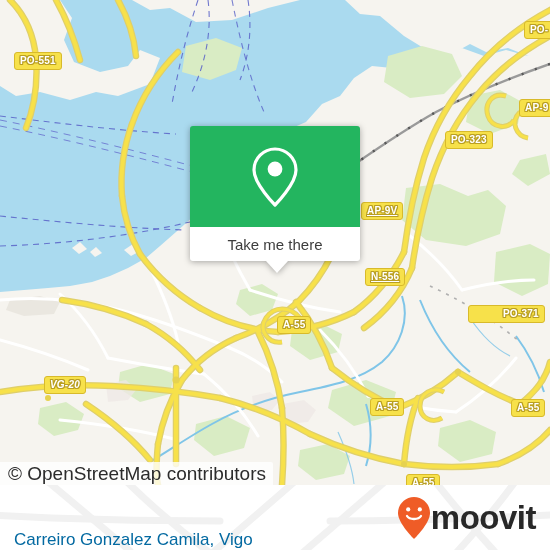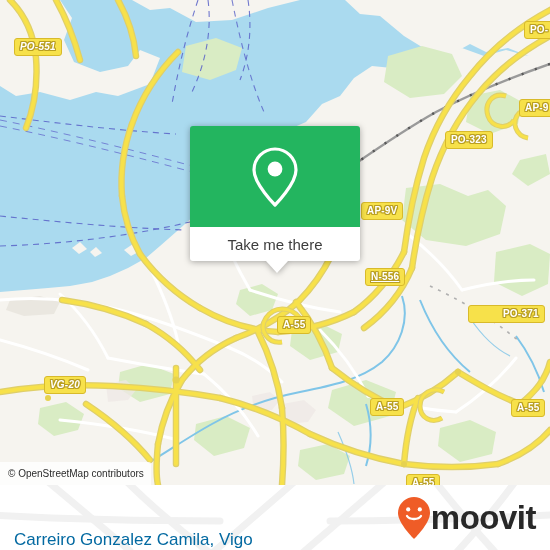--- a/index.html
+++ b/index.html
@@ -51,21 +51,21 @@
   .popup-tail{
     position:absolute;left:76px;top:135px;width:0;height:0;
     border-left:11px solid transparent;border-right:11px solid transparent;
     border-top:12px solid #ffffff;
   }
 
   
   .attrib{
     position:absolute;left:0;top:462px;
     background:rgba(255,255,255,.78);
-    color:#2c2c2c;font-size:10px;line-height:23px;
+    color:#2c2c2c;font-size:19px;line-height:23px;
     padding:0 7px 0 8px;border-radius:0 2px 0 0;
     white-space:nowrap;
   }
 
   
   .footer{
     position:absolute;left:0;top:485px;width:550px;height:65px;
     background:#ffffff;overflow:hidden;
   }
   .footer-bg{position:absolute;left:0;top:0;width:550px;height:65px;}
@@ -298,25 +298,25 @@
         <g fill="#e6d24f">
           <circle cx="176" cy="380" r="3.5"></circle>
           <circle cx="404" cy="464" r="3"></circle>
           <circle cx="458" cy="372" r="3"></circle>
           <circle cx="48" cy="398" r="3"></circle>
         </g>
       </g>
     </svg>
 
     <div>
-      <div class="shield" style="left:14px;top:38px;font-style:italic;">PO-551</div>
+      <div class="shield" style="left:14px;top:52px;">PO-551</div>
       <div class="shield" style="left:524px;top:21px;">PO-</div>
       <div class="shield" style="left:519px;top:99px;">AP-9</div>
       <div class="shield" style="left:415px;top:131px;margin-left:30px;">PO-323</div>
-      <div class="shield" style="left:361px;top:202px;">AP-9V</div>
+      <div class="shield" style="left:361px;top:202px;text-decoration:underline;">AP-9V</div>
       <div class="shield" style="left:365px;top:268px;text-decoration:underline;">N-556</div>
       <div class="shield" style="left:468px;top:305px;padding-left:34px;">PO-371</div>
       <div class="shield" style="left:277px;top:316px;">A-55</div>
       <div class="shield" style="left:44px;top:376px;font-style:italic;">VG-20</div>
       <div class="shield" style="left:370px;top:398px;">A-55</div>
       <div class="shield" style="left:511px;top:399px;">A-55</div>
       <div class="shield" style="left:406px;top:474px;">A-55</div>
     </div>
 
     <div class="popup">

